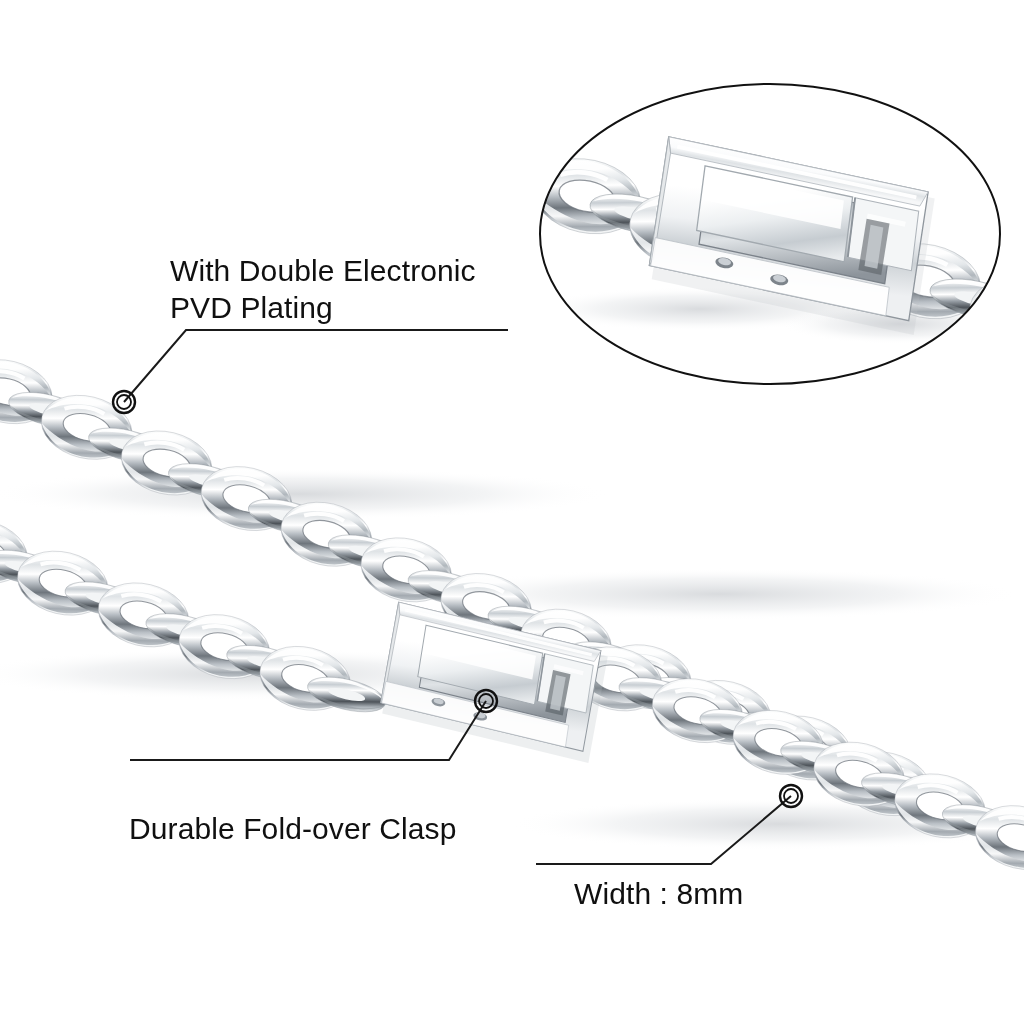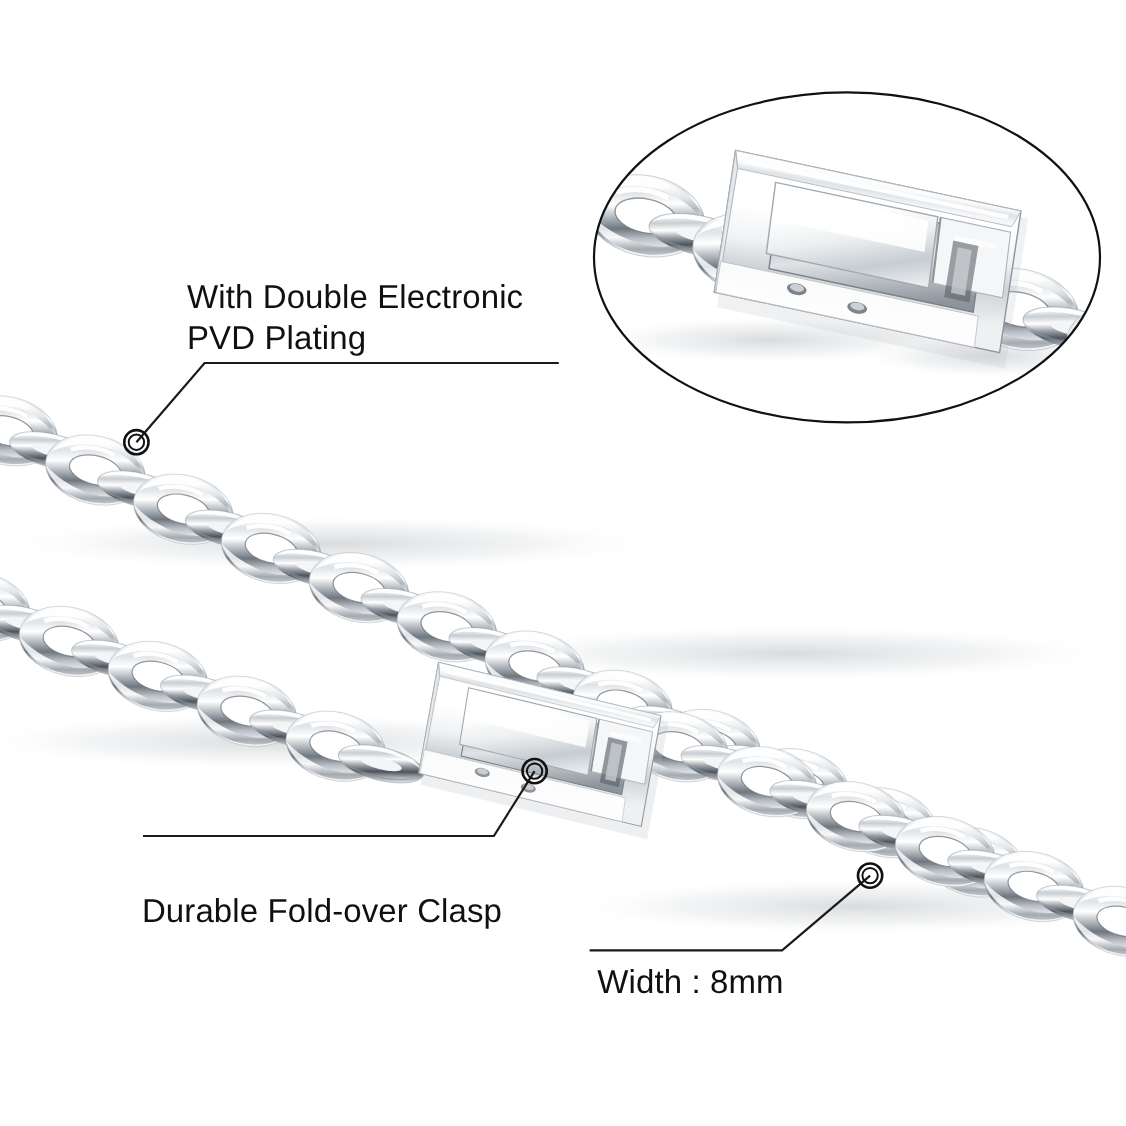--- a/index.html
+++ b/index.html
@@ -21,21 +21,21 @@
     position:absolute;
     color:#101010;
     font-size:30px;
     line-height:37px;
     letter-spacing:0.1px;
     white-space:pre;
     font-family:"Liberation Sans", sans-serif;
   }
   #txt-pvd{left:170px;top:218px;}
   #txt-clasp{left:129px;top:776px;}
-  #txt-width{left:543px;top:841px;}
+  #txt-width{left:574px;top:841px;}
 </style>
 </head>
 <body>
 
 <div id="stage">
 
   <svg id="art" viewBox="0 0 1024 1024" xmlns="http://www.w3.org/2000/svg">
     <defs>
 
       <linearGradient id="gLinkA" x1="0" y1="0" x2="0.35" y2="1">

